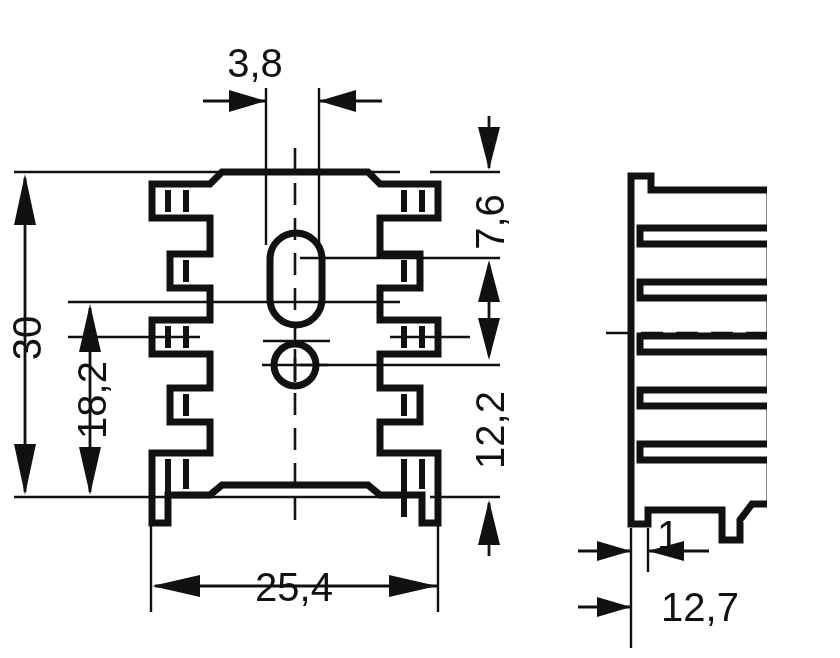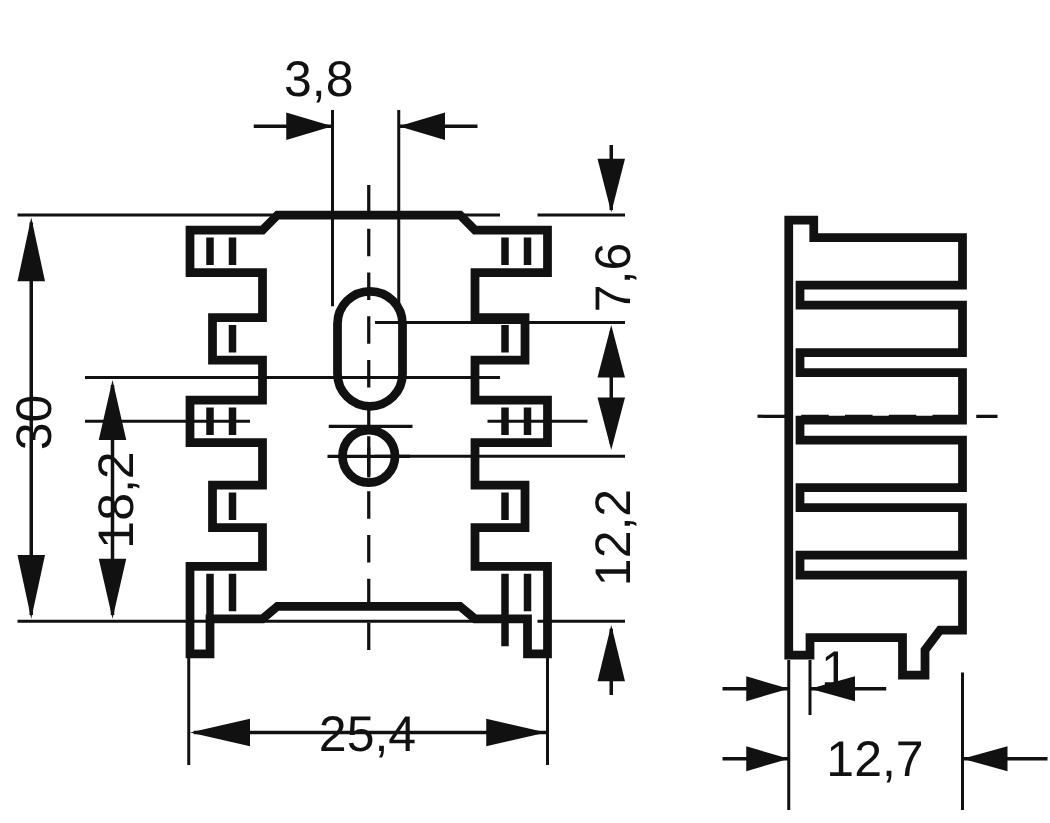--- a/index.html
+++ b/index.html
@@ -6,21 +6,21 @@
   html, body {
     margin: 0;
     padding: 0;
     background: #ffffff;
   }
   body {
     font-family: "Liberation Sans", sans-serif;
   }
   #drawing-root {
     position: relative;
-    width: 840px;
+    width: 767px;
     height: 658px;
     background: #ffffff;
     overflow: hidden;
   }
   svg.drawing {
     display: block;
     width: 840px;
     height: 658px;
   }
   .outline {

